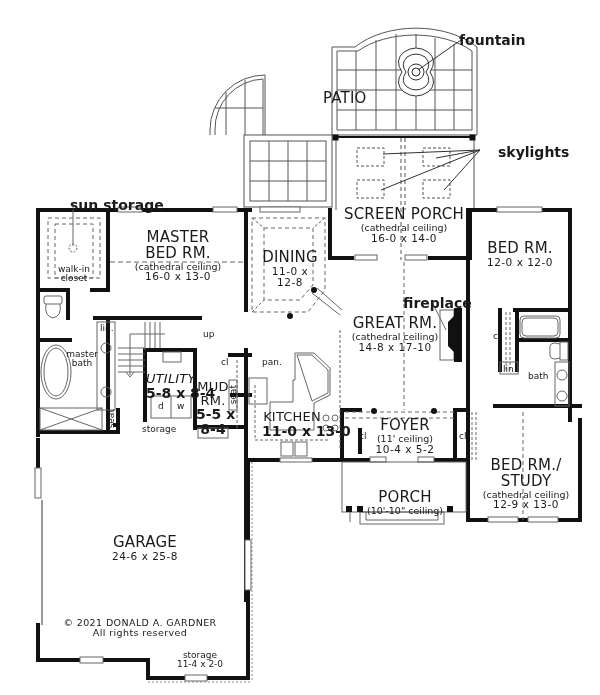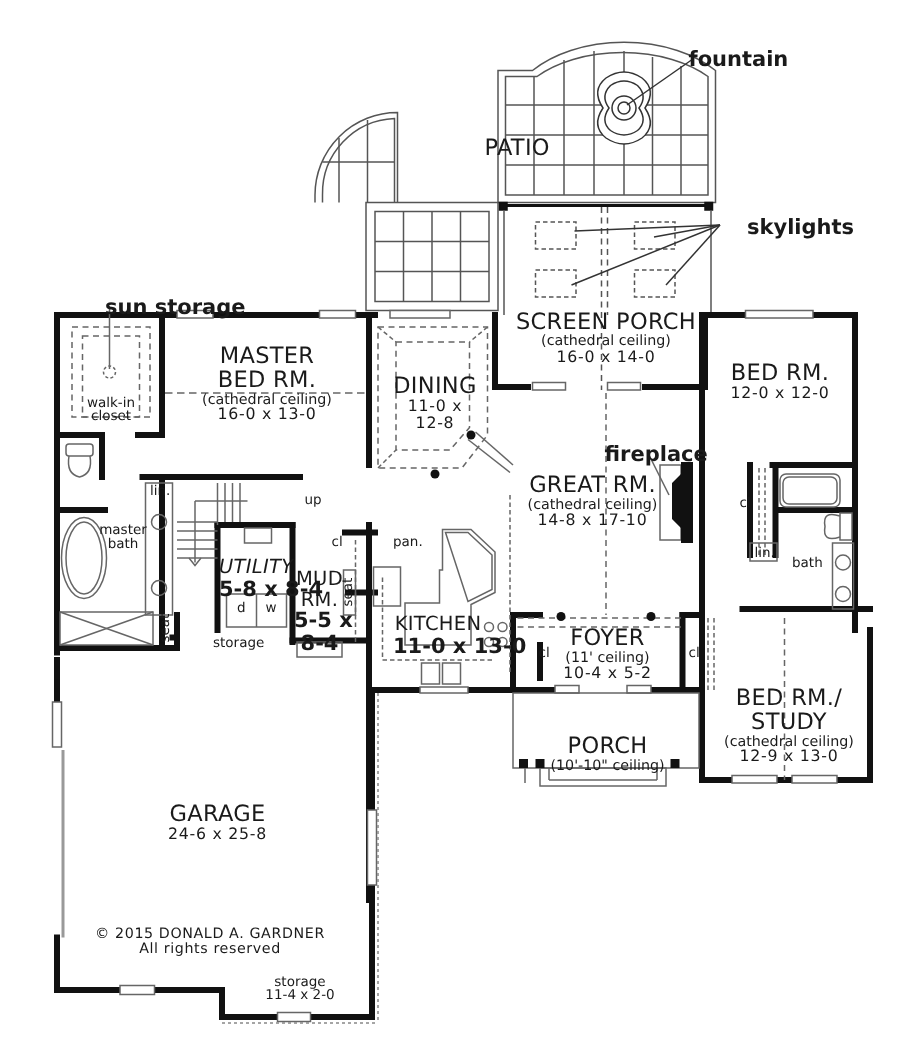--- a/index.html
+++ b/index.html
@@ -375,20 +375,20 @@
   <div class="room">PORCH</div>
   <div class="sub">(10'-10" ceiling)</div>
 </div>
 
 <div class="lbl" style="left:100px; top:535px; width:90px;">
   <div class="room">GARAGE</div>
   <div class="dim">24-6 x 25-8</div>
 </div>
 
 <div class="lbl" style="left:55px; top:618px; width:170px; font-size:9.5px; letter-spacing:0.4px;">
-  <div>© 2015 DONALD A. GARDNER</div>
+  <div>© 2021 DONALD A. GARDNER</div>
   <div>All rights reserved</div>
 </div>
 
 <div class="lbl small" style="left:170px; top:651px; width:60px;">
   <div>storage</div>
   <div>11-4 x 2-0</div>
 </div>
 
 </body></html>

